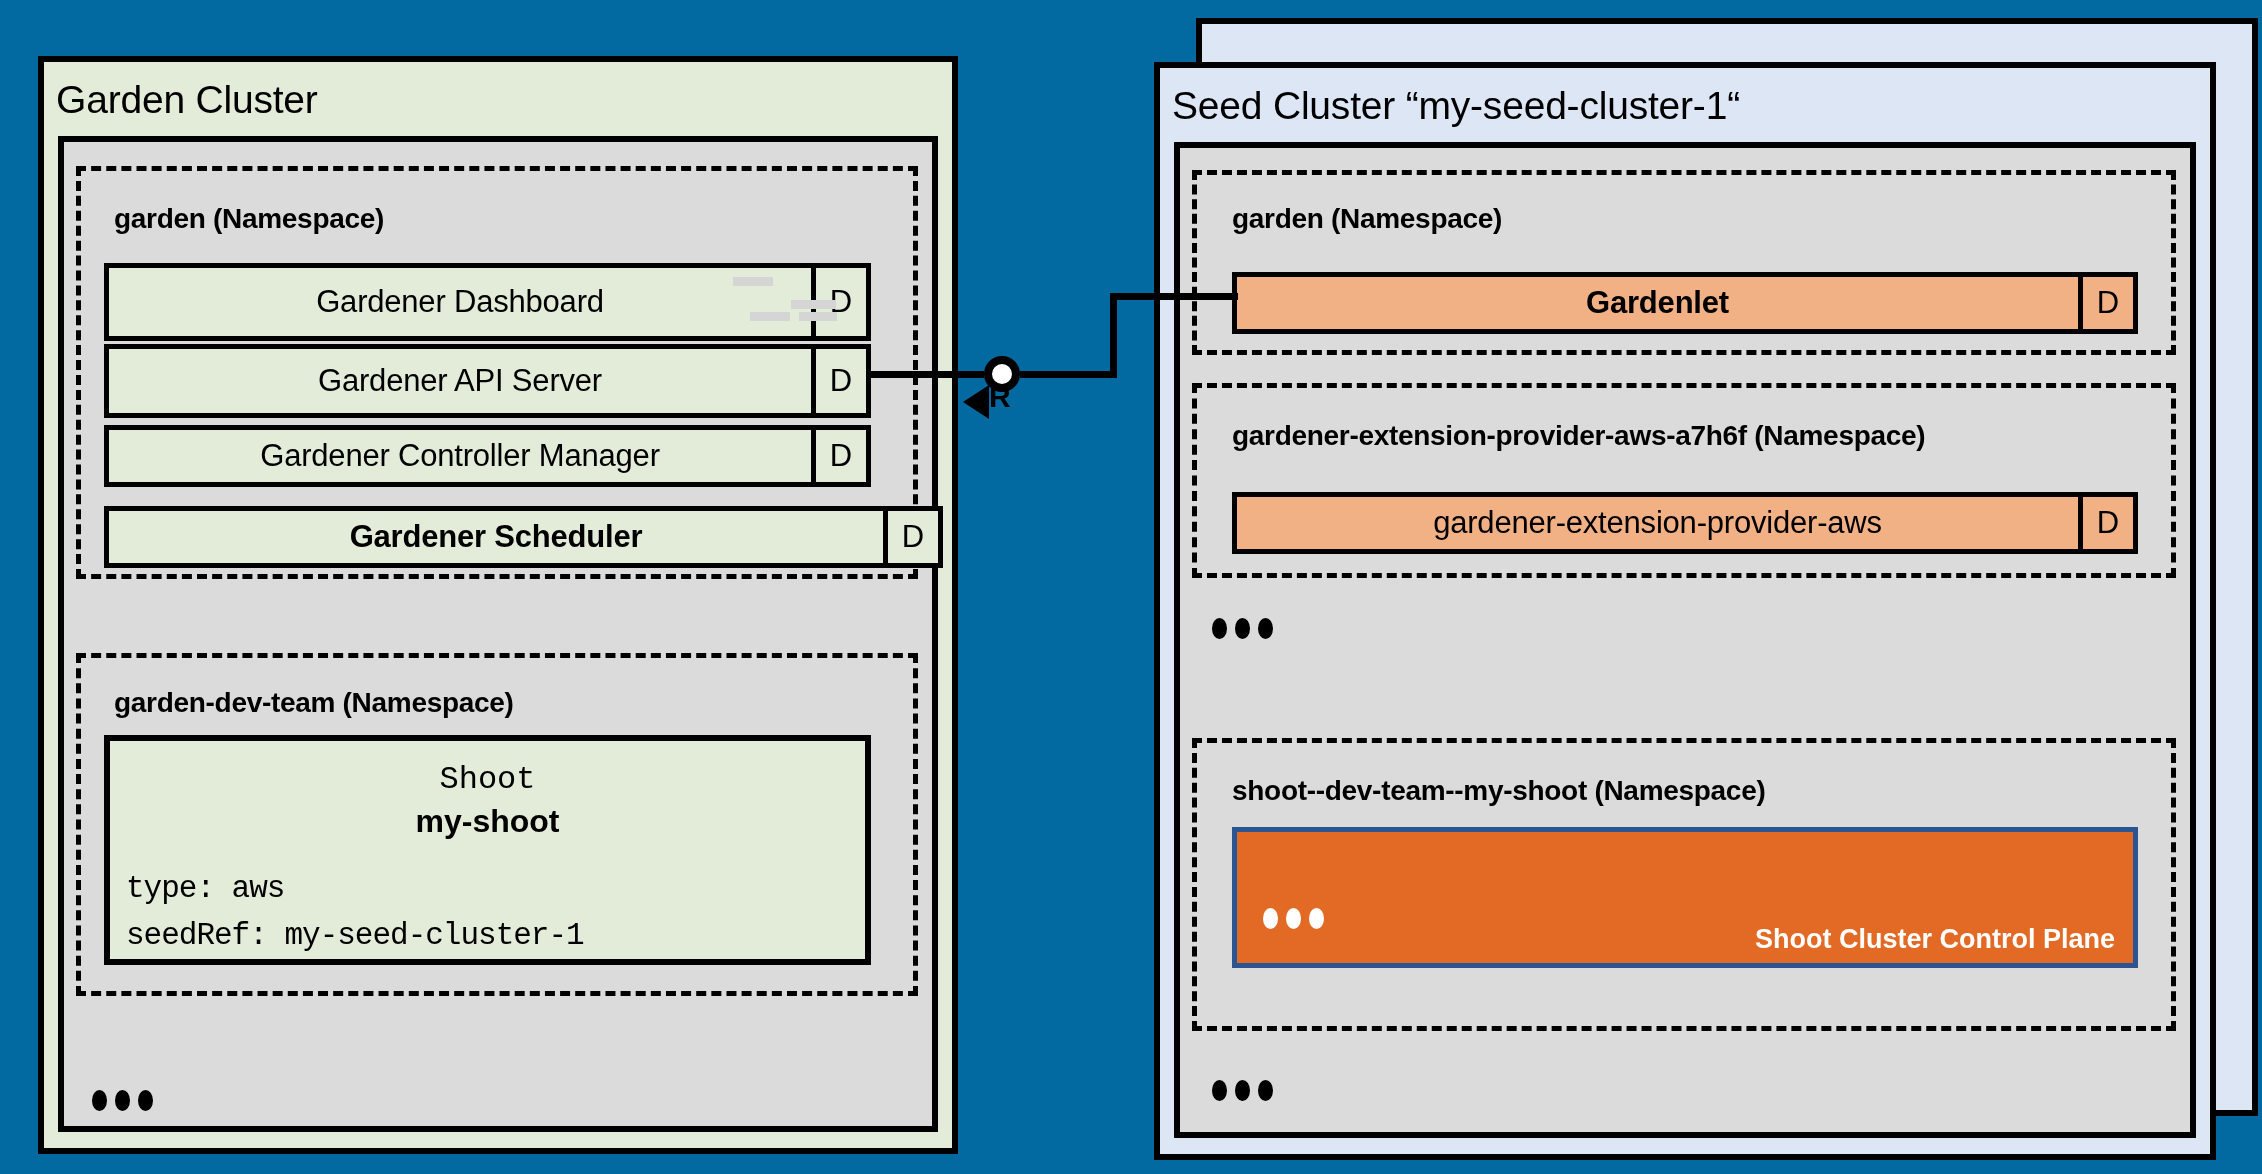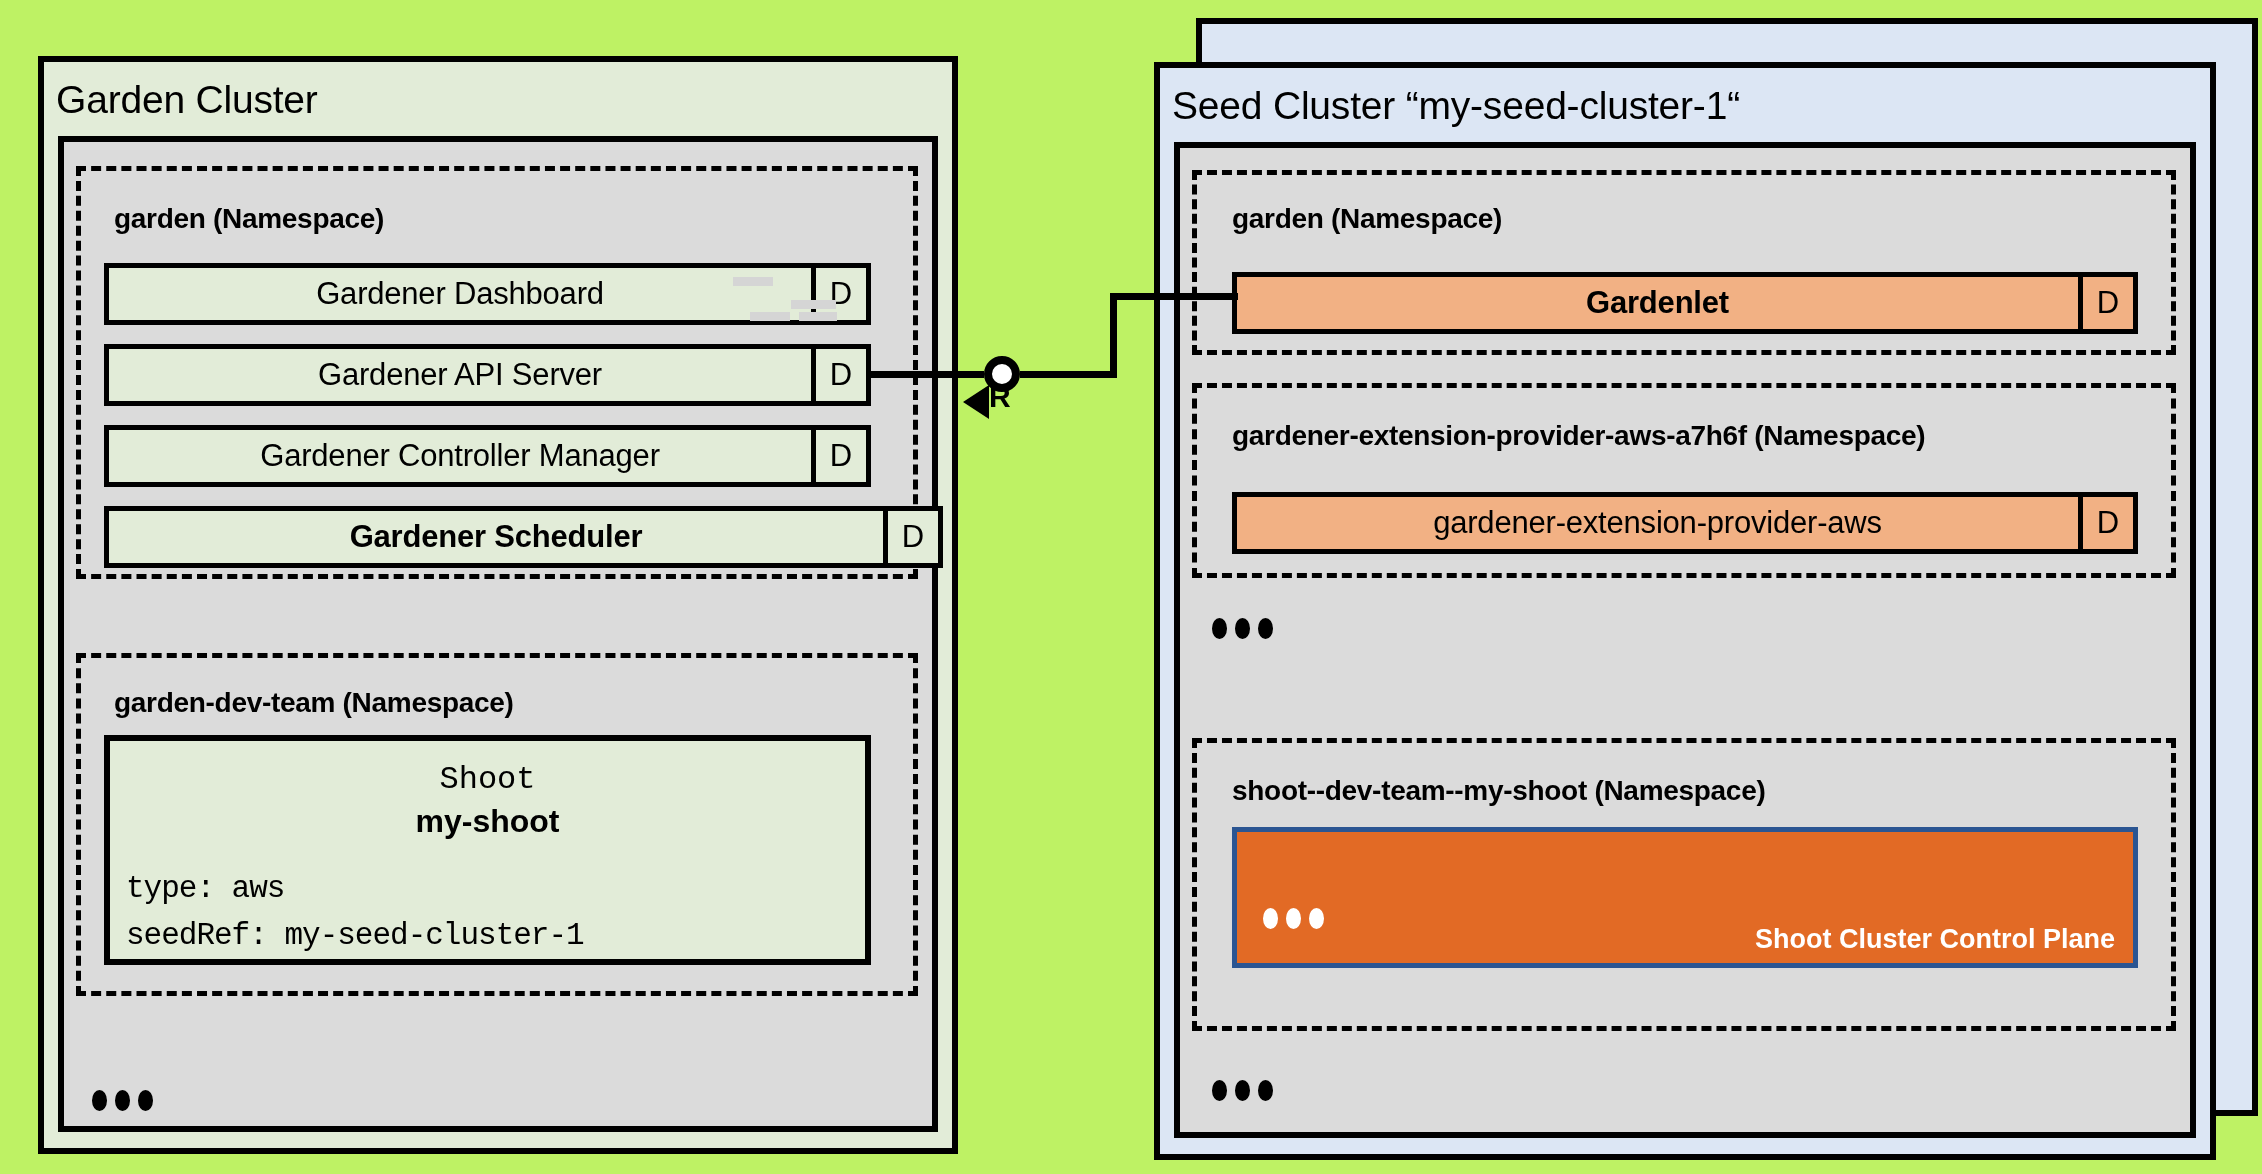--- a/index.html
+++ b/index.html
@@ -8,21 +8,21 @@
     background: #ffffff;
   }
   body {
     font-family: "Liberation Sans", sans-serif;
     -webkit-font-smoothing: antialiased;
   }
   #canvas {
     position: relative;
     width: 2262px;
     height: 1174px;
-    background: #bef264;
+    background: #0369a1;
     overflow: hidden;
   }
 
   
   .abs { position: absolute; box-sizing: border-box; }
 
   .solid-box {
     border: 6px solid #000000;
   }
   .dashed-box {
@@ -202,30 +202,30 @@
 
   <div class="cluster-title" style="left:56px; top:78px;">Garden Cluster</div>
 
   <div class="abs inner-gray" style="left:58px; top:136px; width:880px; height:996px;">
   </div>
 
   <div class="abs dashed-box" style="left:76px; top:166px; width:842px; height:413px;">
   </div>
   <div class="ns-label" style="left:114px; top:203px;">garden (Namespace)</div>
 
-  <div class="comp" style="left:104px; top:263px; width:767px; height:62px;">
+  <div class="comp" style="left:104px; top:263px; width:767px; height:78px;">
     <div class="comp-main">Gardener Dashboard</div>
     <div class="comp-badge">D</div>
     <div class="speck" style="left:624px; top:9px; width:40px;"></div>
     <div class="speck" style="left:682px; top:32px; width:45px;"></div>
     <div class="speck" style="left:641px; top:44px; width:40px;"></div>
     <div class="speck" style="left:690px; top:44px; width:38px;"></div>
   </div>
 
-  <div class="comp" style="left:104px; top:344px; width:767px; height:62px;">
+  <div class="comp" style="left:104px; top:344px; width:767px; height:74px;">
     <div class="comp-main">Gardener API Server</div>
     <div class="comp-badge">D</div>
   </div>
 
   <div class="comp" style="left:104px; top:425px; width:767px; height:62px;">
     <div class="comp-main">Gardener Controller Manager</div>
     <div class="comp-badge">D</div>
   </div>
 
   <div class="comp" style="left:104px; top:506px; width:839px; height:62px;">

